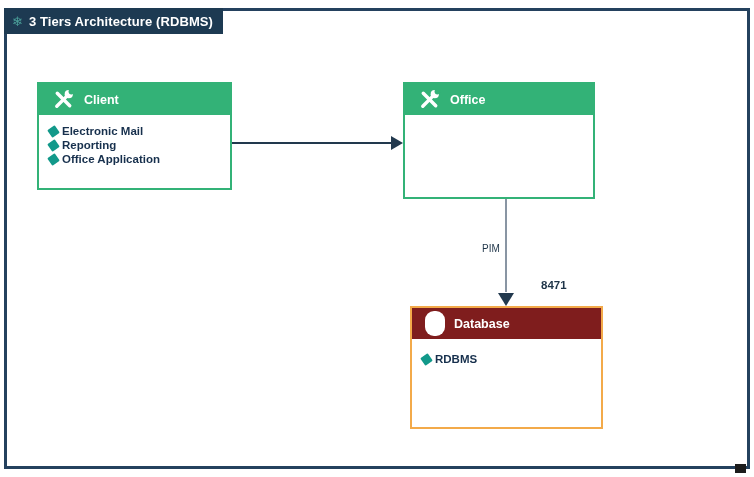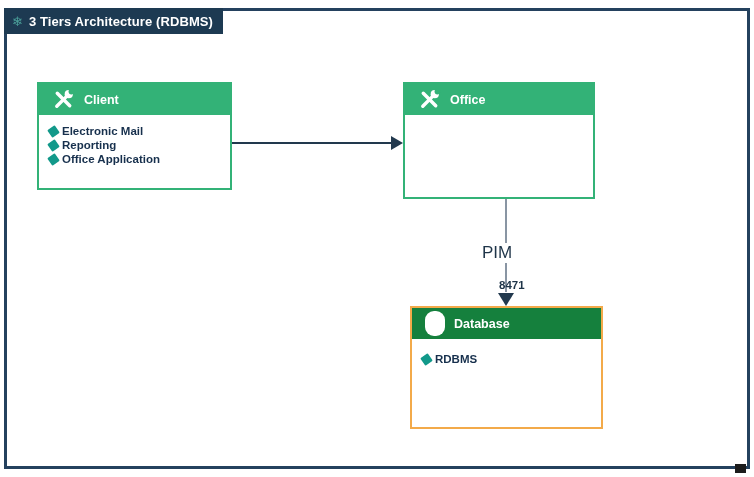--- a/index.html
+++ b/index.html
@@ -22,21 +22,21 @@
 
   .node { position:absolute; background:#ffffff; z-index:2; }
   .node-green  { border:2px solid #33b277; }
   .node-orange { border:2px solid #f3aa4a; }
   .node-header {
     display:flex; align-items:center; gap:9px; padding-left:13px;
     height:33px; border-bottom:2px solid #ffffff;
     color:#ffffff; font-weight:bold; font-size:12.5px;
   }
   .node-green  .node-header { background:#33b277; }
-  .node-orange .node-header { background:#15803d; }
+  .node-orange .node-header { background:#7f1d1d; }
   .node-body { padding:7px 4px 0 10px; }
   .item { display:flex; align-items:center; gap:4px; height:14px; }
   .item-label { font-size:11.5px; font-weight:bold; color:#17304d; white-space:nowrap; }
   .diamond {
     width:9px; height:9px; background:#12998a; flex:none;
     transform:rotate(55deg); border-radius:1px;
   }
   .tools-svg { width:23px; height:23px; flex:none; }
   .db-glyph {
     width:20px; height:25px; background:#ffffff; border-radius:9px; flex:none;
@@ -50,24 +50,24 @@
     border-left:12px solid #22394e;
   }
   .v-line { position:absolute; left:505px; top:199px; width:2px; height:93px; background:#8995a3; }
   .v-head {
     position:absolute; left:498px; top:293px; width:0; height:0;
     border-left:8px solid transparent; border-right:8px solid transparent;
     border-top:13px solid #22394e;
   }
   .lbl-pim {
     position:absolute; left:481px; top:243px; background:#ffffff;
-    font-size:17px; color:#1e3448; padding:0 1px; z-index:2;
+    font-size:10px; color:#1e3448; padding:0 1px; z-index:2;
   }
   .lbl-port {
-    position:absolute; left:499px; top:279px;
+    position:absolute; left:541px; top:279px;
     font-size:11.5px; font-weight:bold; color:#1e3448; z-index:2;
   }
   .corner-mark {
     position:absolute; left:735px; top:464px; width:11px; height:9px; background:#1c1c1c; z-index:4;
   }
 </style>
 </head>
 <body>
 
 <div class="canvas">

